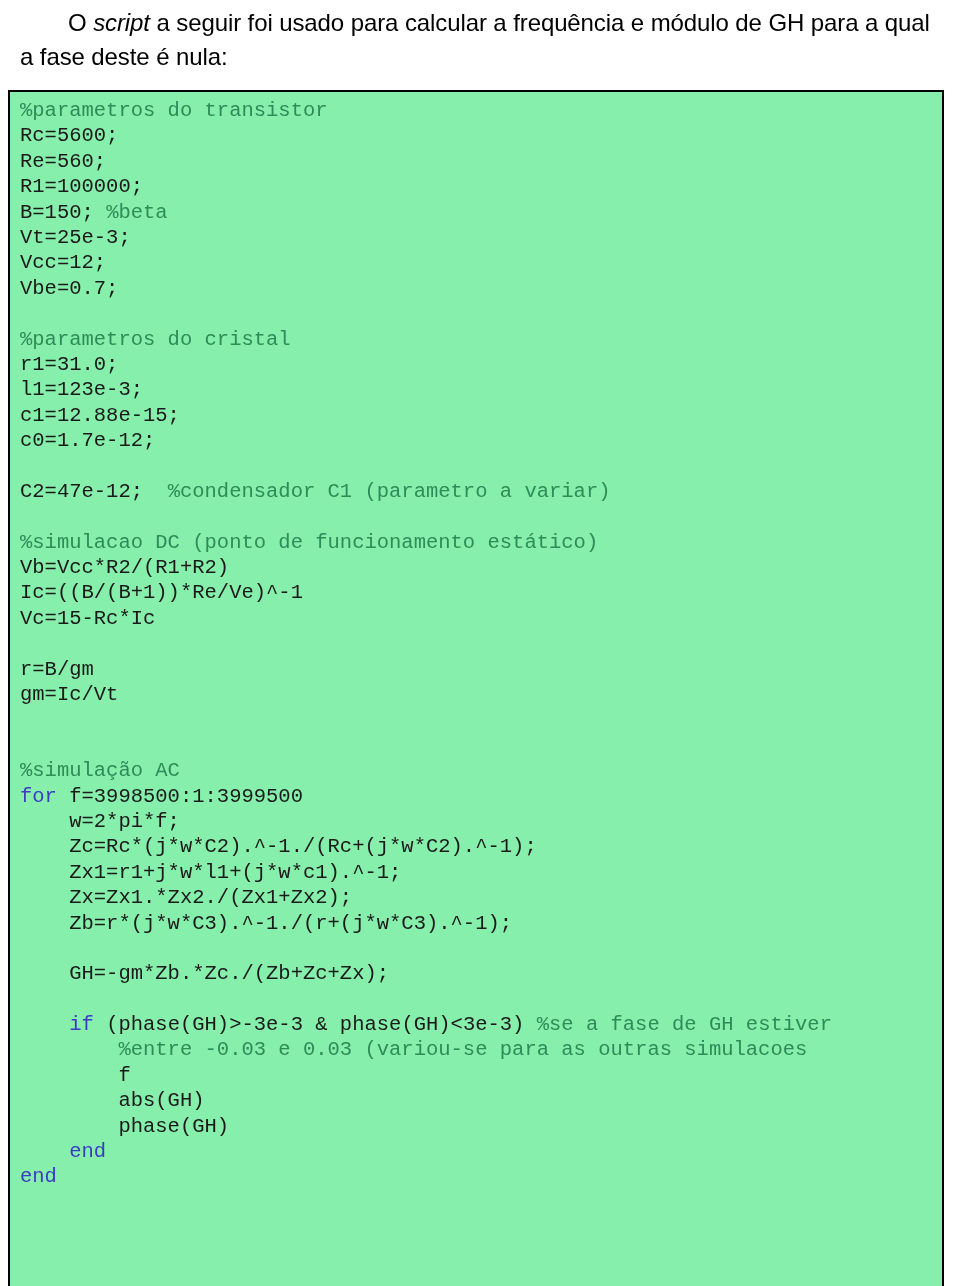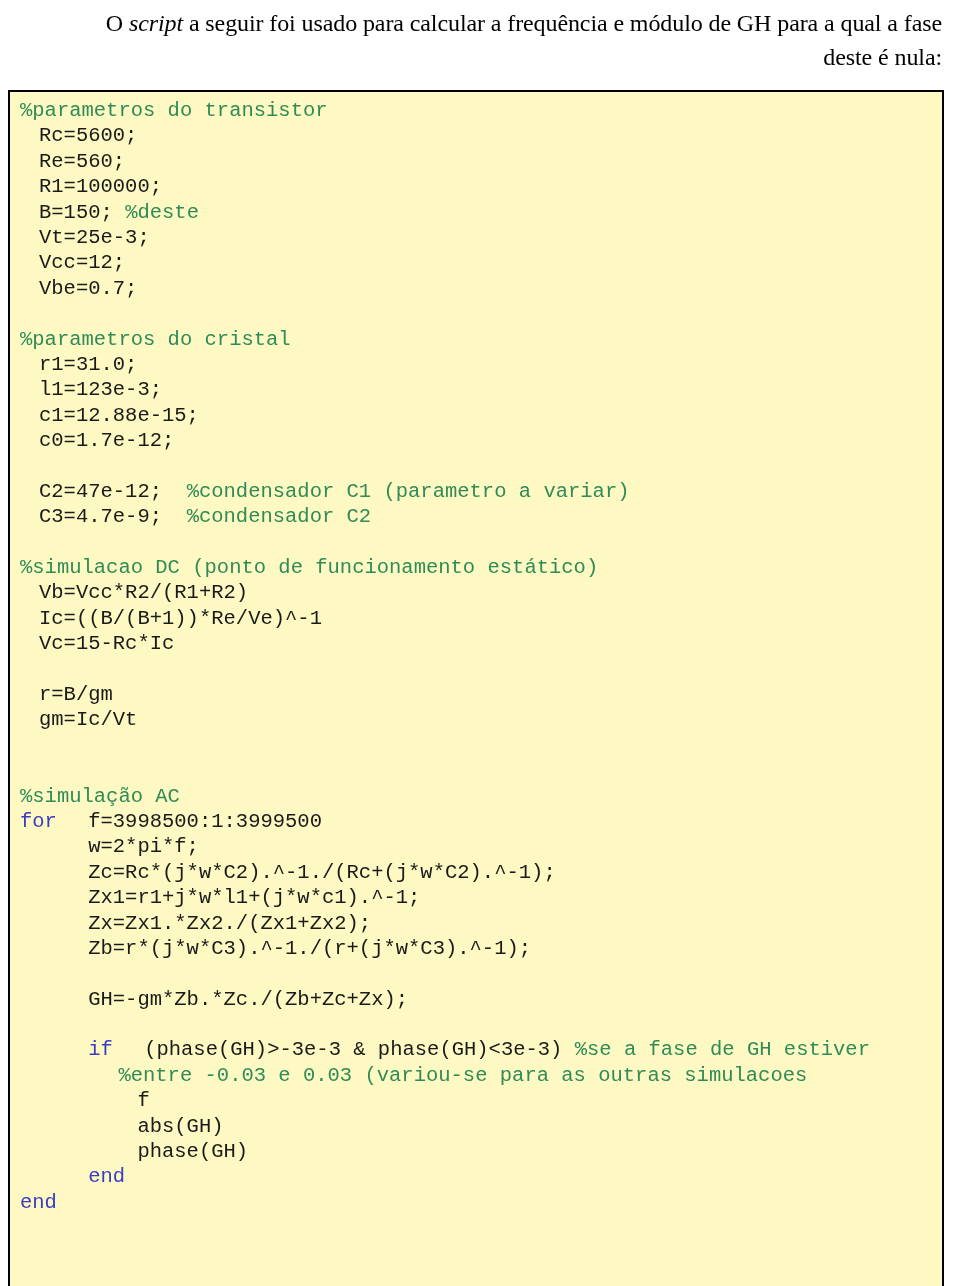--- a/index.html
+++ b/index.html
@@ -17,91 +17,90 @@
   }
   .page {
     position: relative;
     width: 960px;
     height: 1286px;
     box-sizing: border-box;
   }
   
   .intro {
     padding: 0 18px 0 20px;
-    font-family: Liberation Serif, serif;
+    font-family: Liberation Sans, sans-serif;
     font-size: 24px;
     line-height: 34px;
     text-indent: 48px;
-    text-align: right;
+    text-align: left;
     color: #000000;
     margin: 0;
     padding-top: 6px;
     letter-spacing: -0.1px;
   }
   .intro .it {
     font-style: italic;
   }
   
   .codebox {
     position: absolute;
     left: 8px;
     top: 90px;
     width: 936px;
     height: 1196px;
     box-sizing: border-box;
     border: 2px solid #000000;
     border-bottom: none;
-    background: #fef9c3;
+    background: #86efac;
     overflow: hidden;
   }
   .codeinner {
     padding: 6px 0 0 10px;
   }
   .code-line {
     font-family: "Liberation Mono", "DejaVu Sans Mono", monospace;
     font-size: 20.5px;
     line-height: 25.4px;
     white-space: pre;
     color: #1a1a1a;
     height: 25.4px;
     letter-spacing: 0px;
   }
   .cmt  { color: #2f8b57; }
   .kw   { color: #3b3bc4; }
-  .txt  { color: #1a1a1a; margin-left: 19px; }
+  .txt  { color: #1a1a1a; }
   .blank { height: 25.4px; }
 </style>
 </head>
 <body>
 
 <div class="page">
 
   <p class="intro">
     <span>O </span><span class="it">script</span><span> a seguir foi usado para calcular a frequência e módulo de GH para a qual a fase deste é nula:</span>
   </p>
 
   <div class="codebox">
     <div class="codeinner" id="code-container">
         <div class="code-line"><span class="cmt">%parametros do transistor</span></div>
         <div class="code-line"><span class="txt">Rc=5600;</span></div>
         <div class="code-line"><span class="txt">Re=560;</span></div>
         <div class="code-line"><span class="txt">R1=100000;</span></div>
-        <div class="code-line"><span class="txt">B=150; </span><span class="cmt">%deste</span></div>
+        <div class="code-line"><span class="txt">B=150; </span><span class="cmt">%beta</span></div>
         <div class="code-line"><span class="txt">Vt=25e-3;</span></div>
         <div class="code-line"><span class="txt">Vcc=12;</span></div>
         <div class="code-line"><span class="txt">Vbe=0.7;</span></div>
         <div class="code-line blank">&nbsp;</div>
         <div class="code-line"><span class="cmt">%parametros do cristal</span></div>
         <div class="code-line"><span class="txt">r1=31.0;</span></div>
         <div class="code-line"><span class="txt">l1=123e-3;</span></div>
         <div class="code-line"><span class="txt">c1=12.88e-15;</span></div>
         <div class="code-line"><span class="txt">c0=1.7e-12;</span></div>
         <div class="code-line blank">&nbsp;</div>
         <div class="code-line"><span class="txt">C2=47e-12;  </span><span class="cmt">%condensador C1 (parametro a variar)</span></div>
-        <div class="code-line"><span class="txt">C3=4.7e-9;  </span><span class="cmt">%condensador C2</span></div>
         <div class="code-line blank">&nbsp;</div>
         <div class="code-line"><span class="cmt">%simulacao DC (ponto de funcionamento estático)</span></div>
         <div class="code-line"><span class="txt">Vb=Vcc*R2/(R1+R2)</span></div>
         <div class="code-line"><span class="txt">Ic=((B/(B+1))*Re/Ve)^-1</span></div>
         <div class="code-line"><span class="txt">Vc=15-Rc*Ic</span></div>
         <div class="code-line blank">&nbsp;</div>
         <div class="code-line"><span class="txt">r=B/gm</span></div>
         <div class="code-line"><span class="txt">gm=Ic/Vt</span></div>
         <div class="code-line blank">&nbsp;</div>
         <div class="code-line blank">&nbsp;</div>

